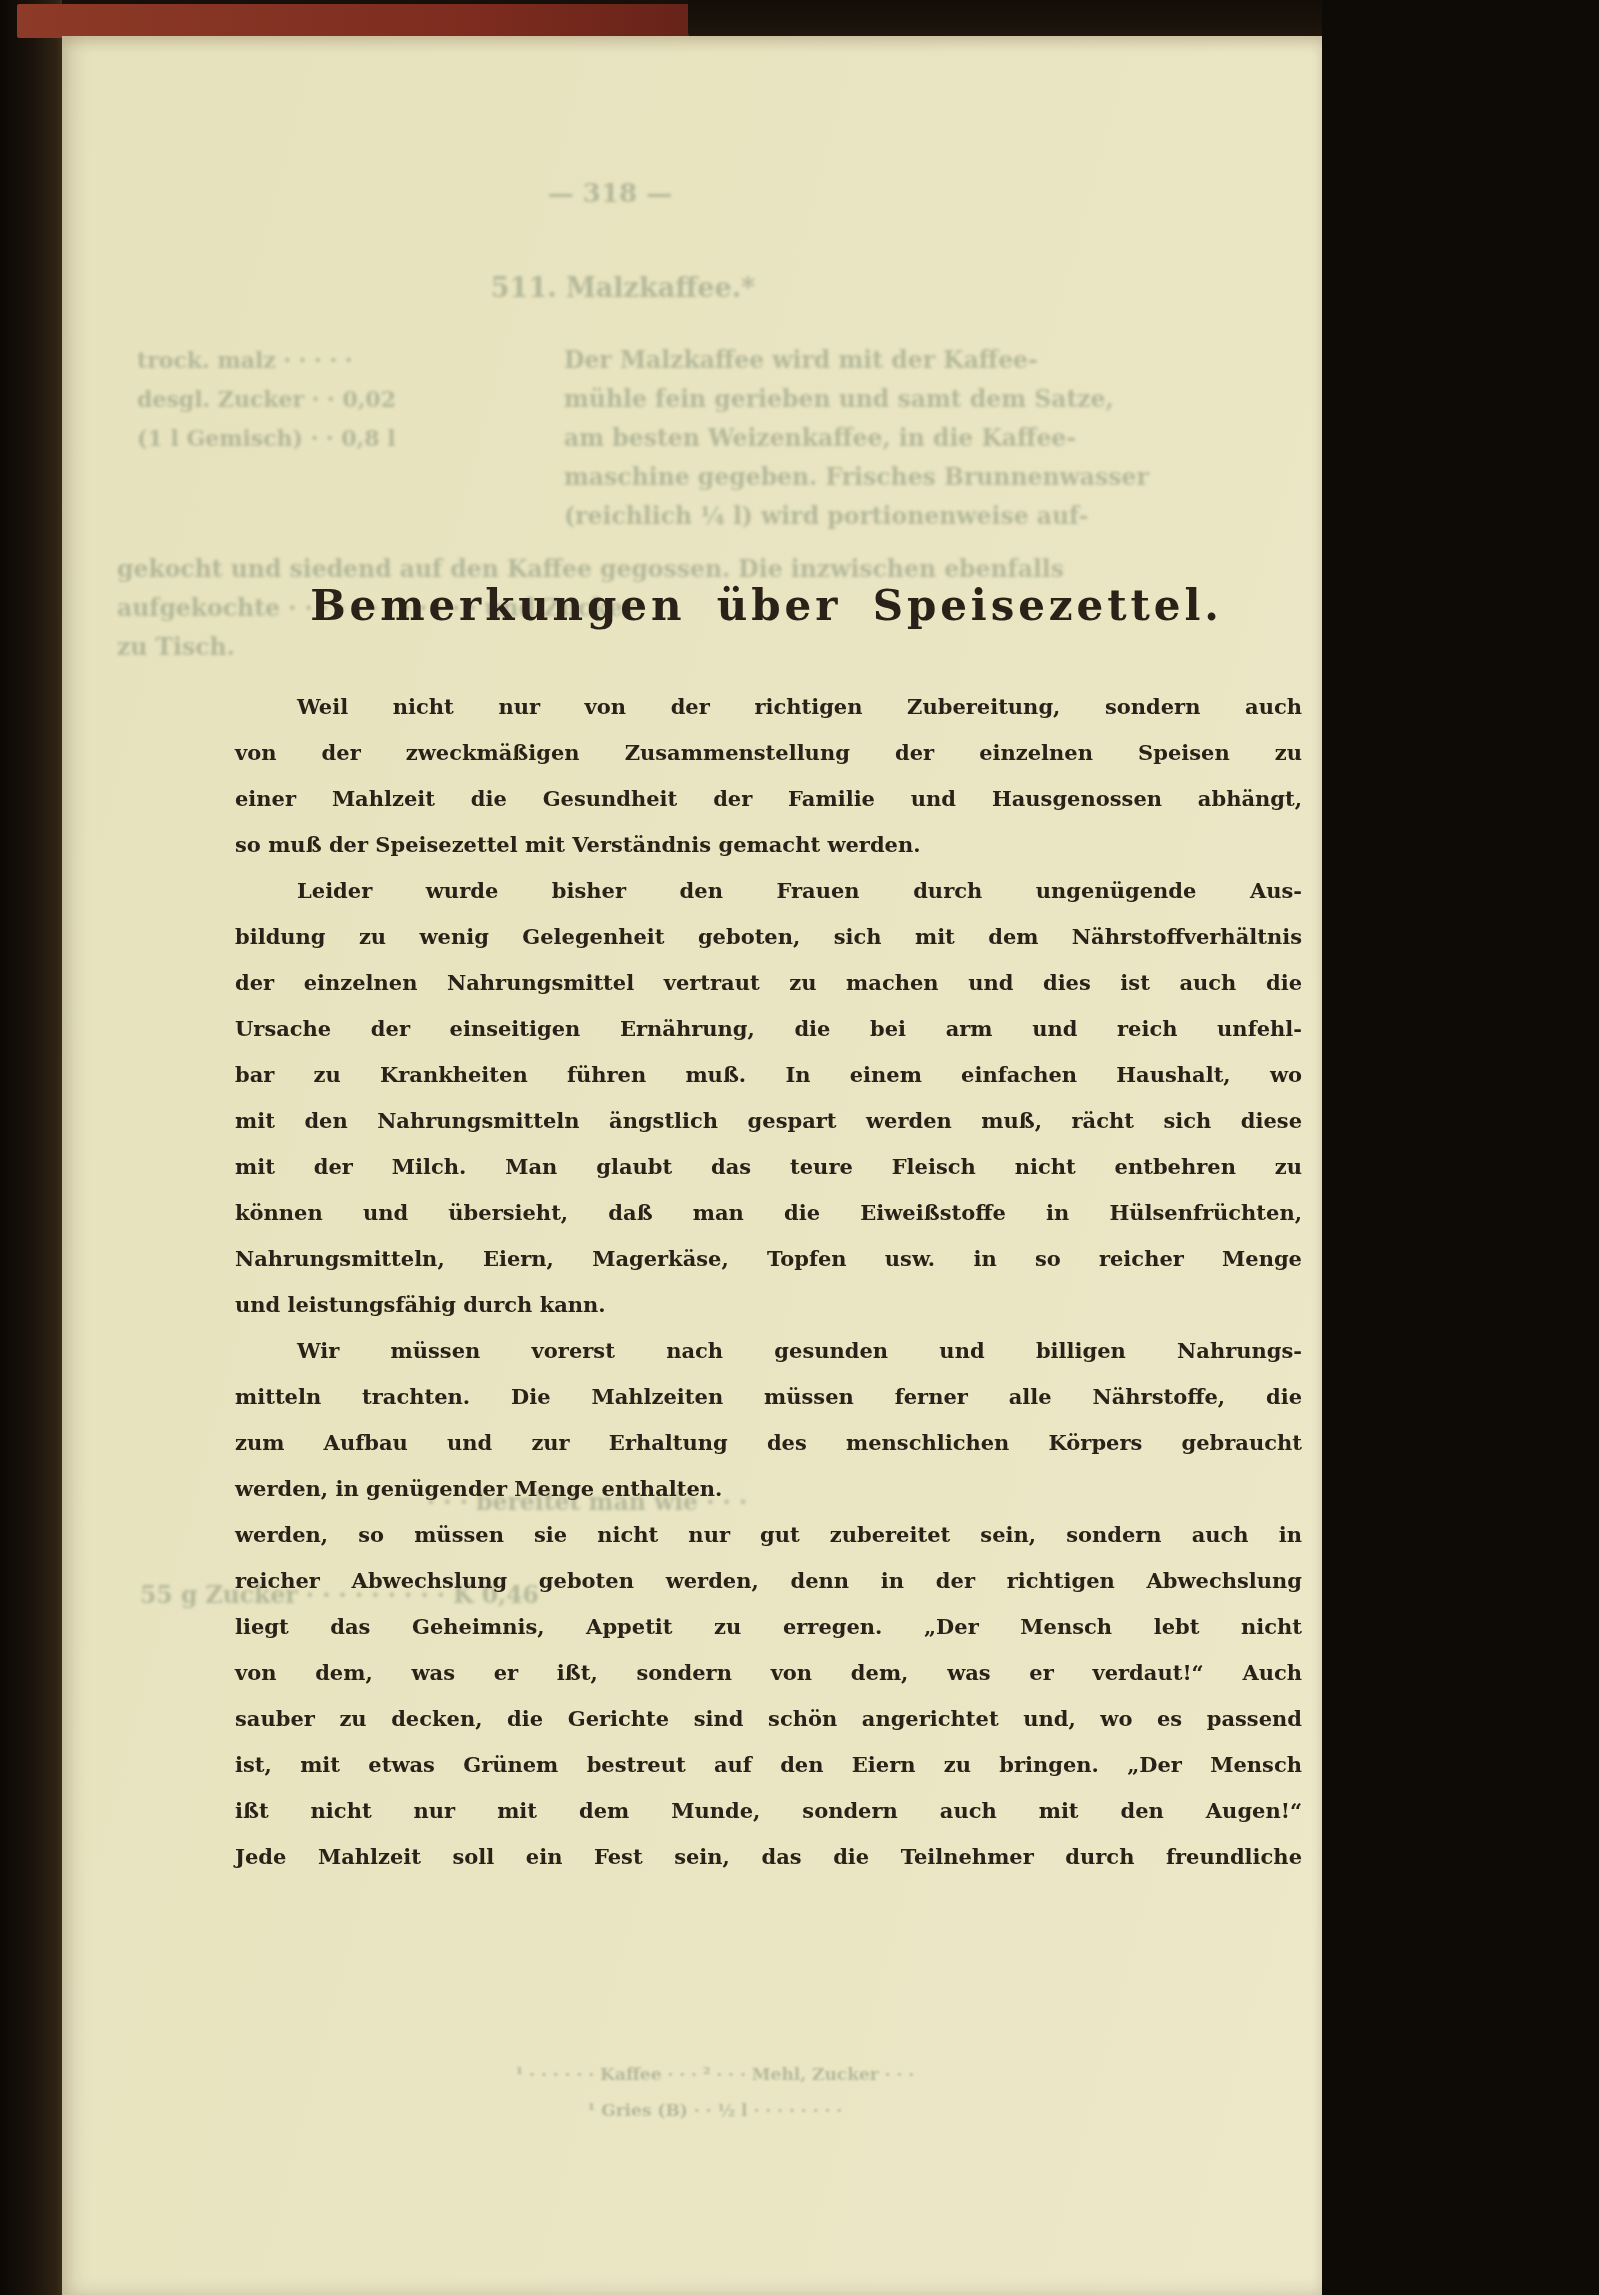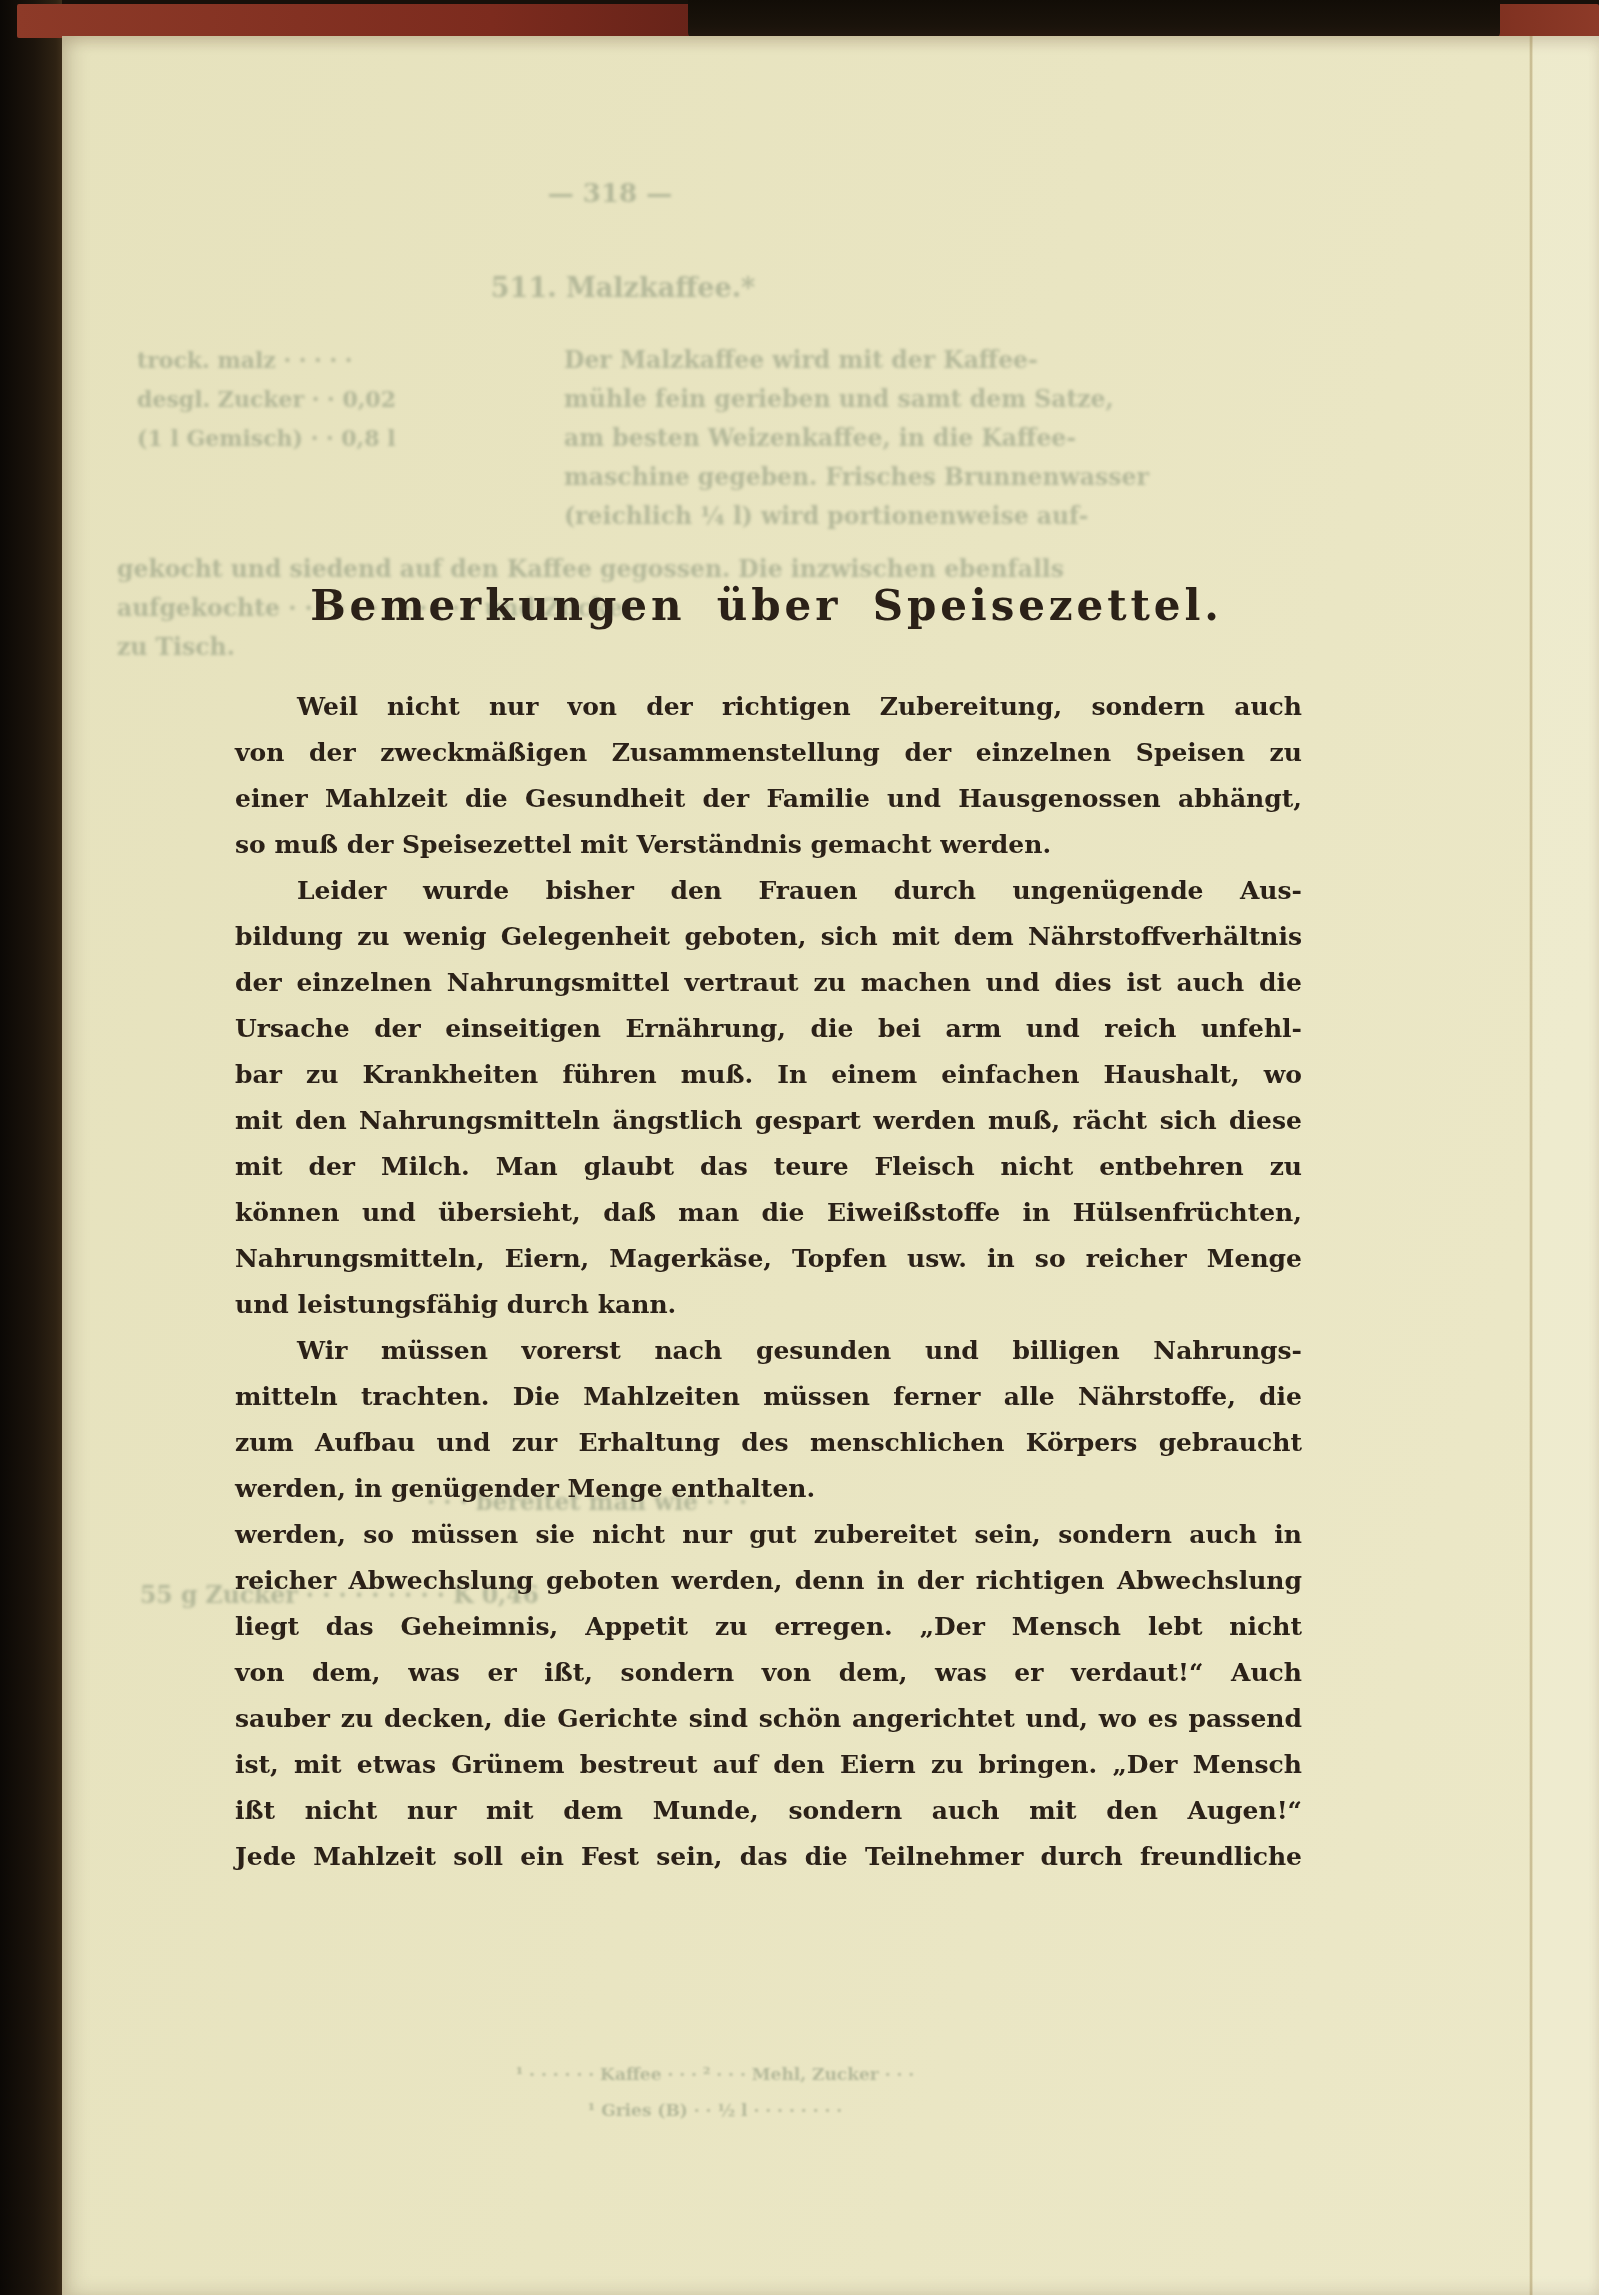--- a/index.html
+++ b/index.html
@@ -1,37 +1,37 @@
 <!DOCTYPE html>
 <html style="font-size:10.4px"><head>
 <meta charset="utf-8">
 <title>Bemerkungen über Speisezettel</title>
 <style>
   html,body{margin:0;padding:0;background:#0e0a06;}
-  .stage{position:relative;width:1599px;height:2295px;background:#17100a;overflow:hidden;
+  .stage{position:relative;width:1322px;height:2295px;background:#17100a;overflow:hidden;
          font-family:"DejaVu Serif", serif;}
   .spine-strip{position:absolute;left:0;top:0;width:62px;height:100%;
          background:linear-gradient(90deg,#0b0805 0%,#1c140c 55%,#2e2213 90%,#3c2d1a 100%);}
   .red-edge{position:absolute;left:17px;top:3.9px;width:1582px;height:34px;
          background:linear-gradient(90deg,#8d3a28 0%,#7c2b1e 30%,#5e2017 48%,#41170f 62%,#55200f 78%,#7c2f1f 92%,#8d3a28 100%);
          border-radius:2px;}
   .cover-shadow{position:absolute;left:688px;top:0;width:812px;height:38px;
          background:linear-gradient(180deg,#120d07 0%,#1a130b 70%,#241810 100%);
          border-radius:0 0 5.2px 5.2px;}
   .paper{position:absolute;left:62px;top:36px;right:0;bottom:0;
          background:linear-gradient(105deg,#e6e2bd 0%,#e9e5c2 50%,#ece8c8 100%);
          box-shadow:inset 9px 0 19.6px rgba(60,40,20,.18), inset 0 6.5px 11.7px rgba(90,40,20,.12);}
   .crease{position:absolute;left:1467px;top:0;bottom:0;width:3.9px;
          background:linear-gradient(90deg,rgba(130,105,55,0) 0%,rgba(150,125,70,.5) 50%,rgba(130,105,55,0) 100%);}
   .right-leaf{position:absolute;left:1471px;top:0;right:0;bottom:0;background:rgba(255,255,248,.16);}
   .title{position:absolute;left:150px;top:545px;width:1109px;margin:0;
          font-size:42px;font-weight:700;letter-spacing:3.9px;word-spacing:13px;
          text-align:center;color:#2b2118;}
   .textblock{position:absolute;left:173px;top:648px;width:1067px;
-         font-size:25px;font-weight:700;color:#2b2118;}
+         font-size:21px;font-weight:700;color:#2b2118;}
   .para{margin:0;}
   .line{height:46px;line-height:46px;text-align:justify;text-align-last:justify;white-space:nowrap;}
   .line.ind{padding-left:62px;}
   .line.last{text-align-last:left;}
   
   .ghost{position:absolute;color:rgba(138,150,122,.55);filter:blur(1.7px);
          font-weight:600;white-space:nowrap;}
   .g-pageno{left:385px;top:142px;width:326px;text-align:center;font-size:26px;}
   .g-heading{left:365px;top:236px;width:392px;text-align:center;font-size:27px;font-weight:700;}
   .g-leftcol{left:75px;top:305px;font-size:22px;line-height:39px;}

